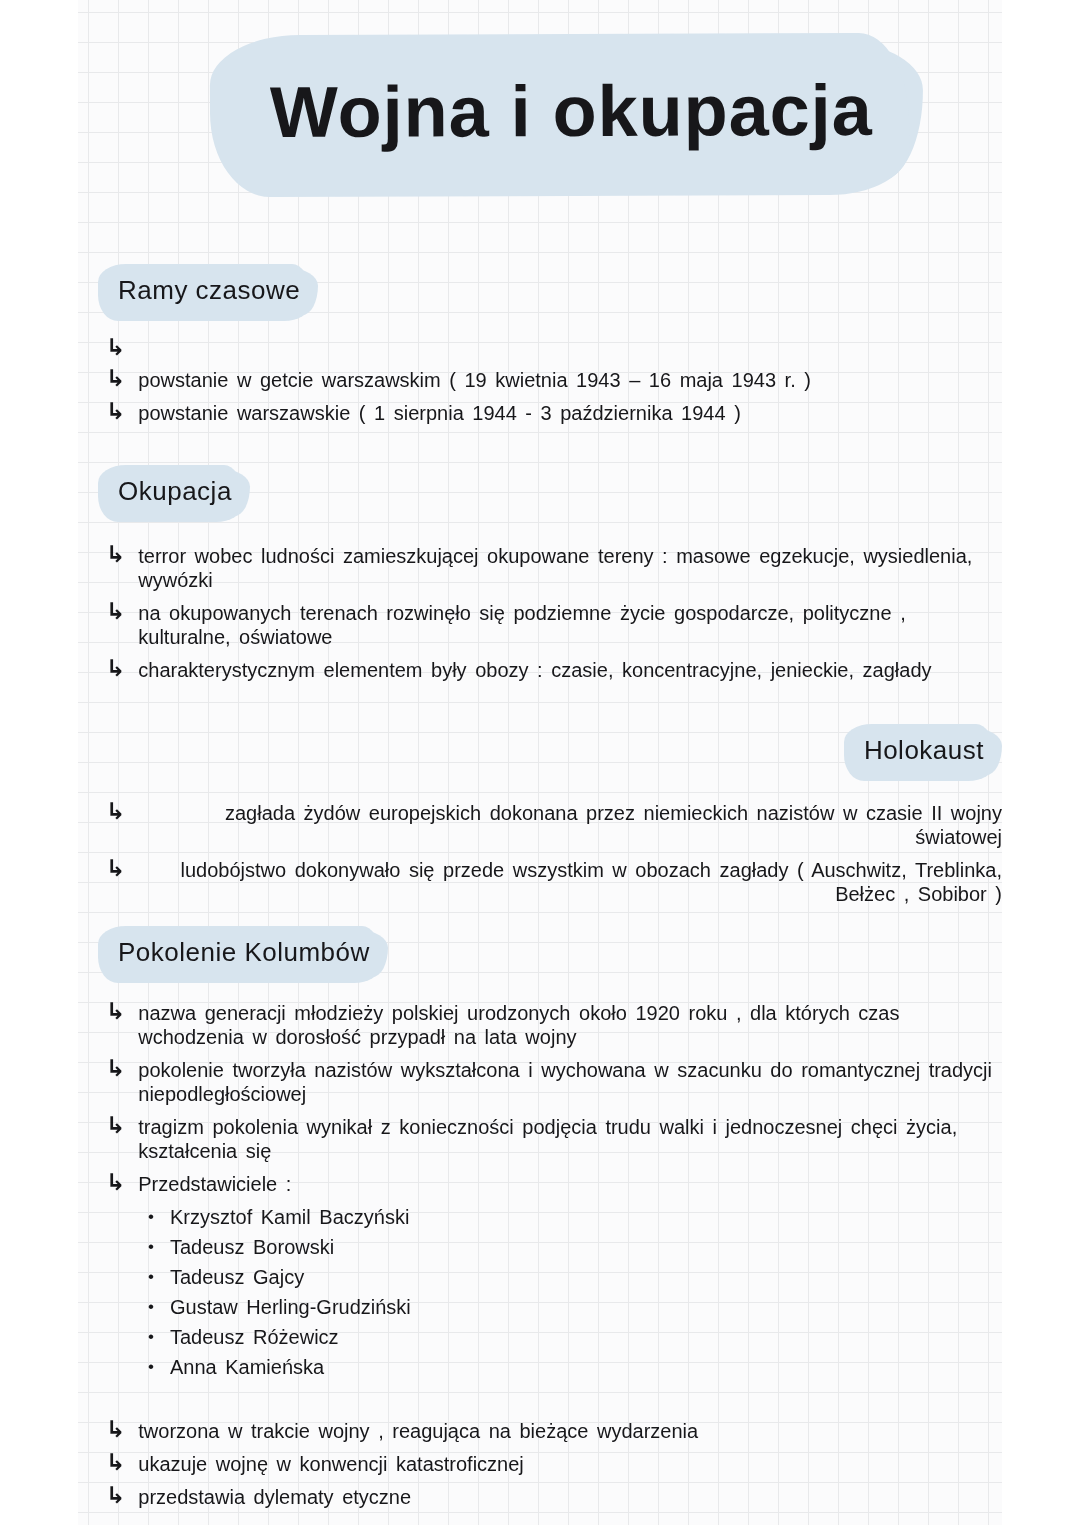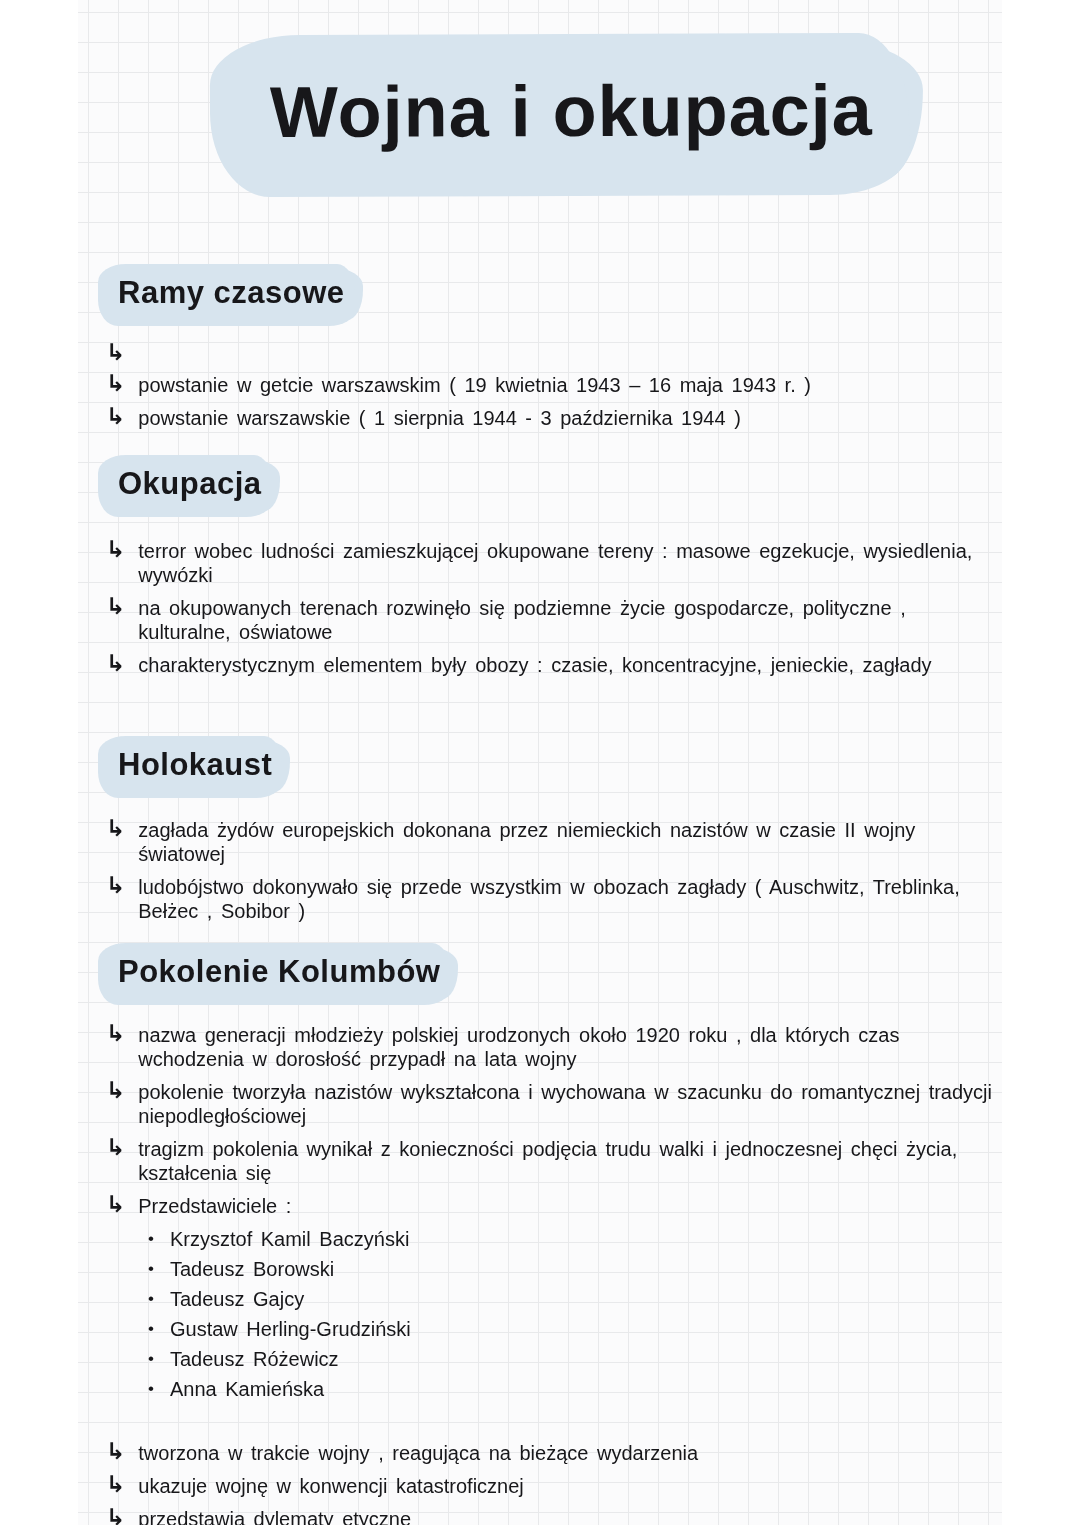--- a/index.html
+++ b/index.html
@@ -50,27 +50,27 @@
     border-radius:90px 50px 80px 60px / 50px 90px 46px 84px;
   }
   .title-text{
     font-size:72px;
     font-weight:700;
     letter-spacing:1px;
     white-space:nowrap;
   }
   section{margin-left:40px;}
   .s-ramy{margin-top:86px;}
-  .s-okupacja{margin-top:29px;}
-  .s-holokaust{margin-top:63px;}
+  .s-okupacja{margin-top:44px;}
+  .s-holokaust{margin-top:46px;text-align:right;}
   .s-pokolenie{margin-top:24px;}
   .s-literatura{margin-top:40px;}
   h2{
-    font-size:31px;
-    font-weight:700;
+    font-size:26px;
+    font-weight:400;
     letter-spacing:.5px;
   }
   .heading-hl{
     padding:7px 18px 9px 14px;
     margin-left:-14px;
     border-radius:20px 30px 16px 28px / 26px 18px 30px 16px;
   }
   .heading-hl::before{
     inset:-4px 8px -6px -6px;
     border-radius:28px 18px 26px 20px / 18px 28px 16px 26px;

